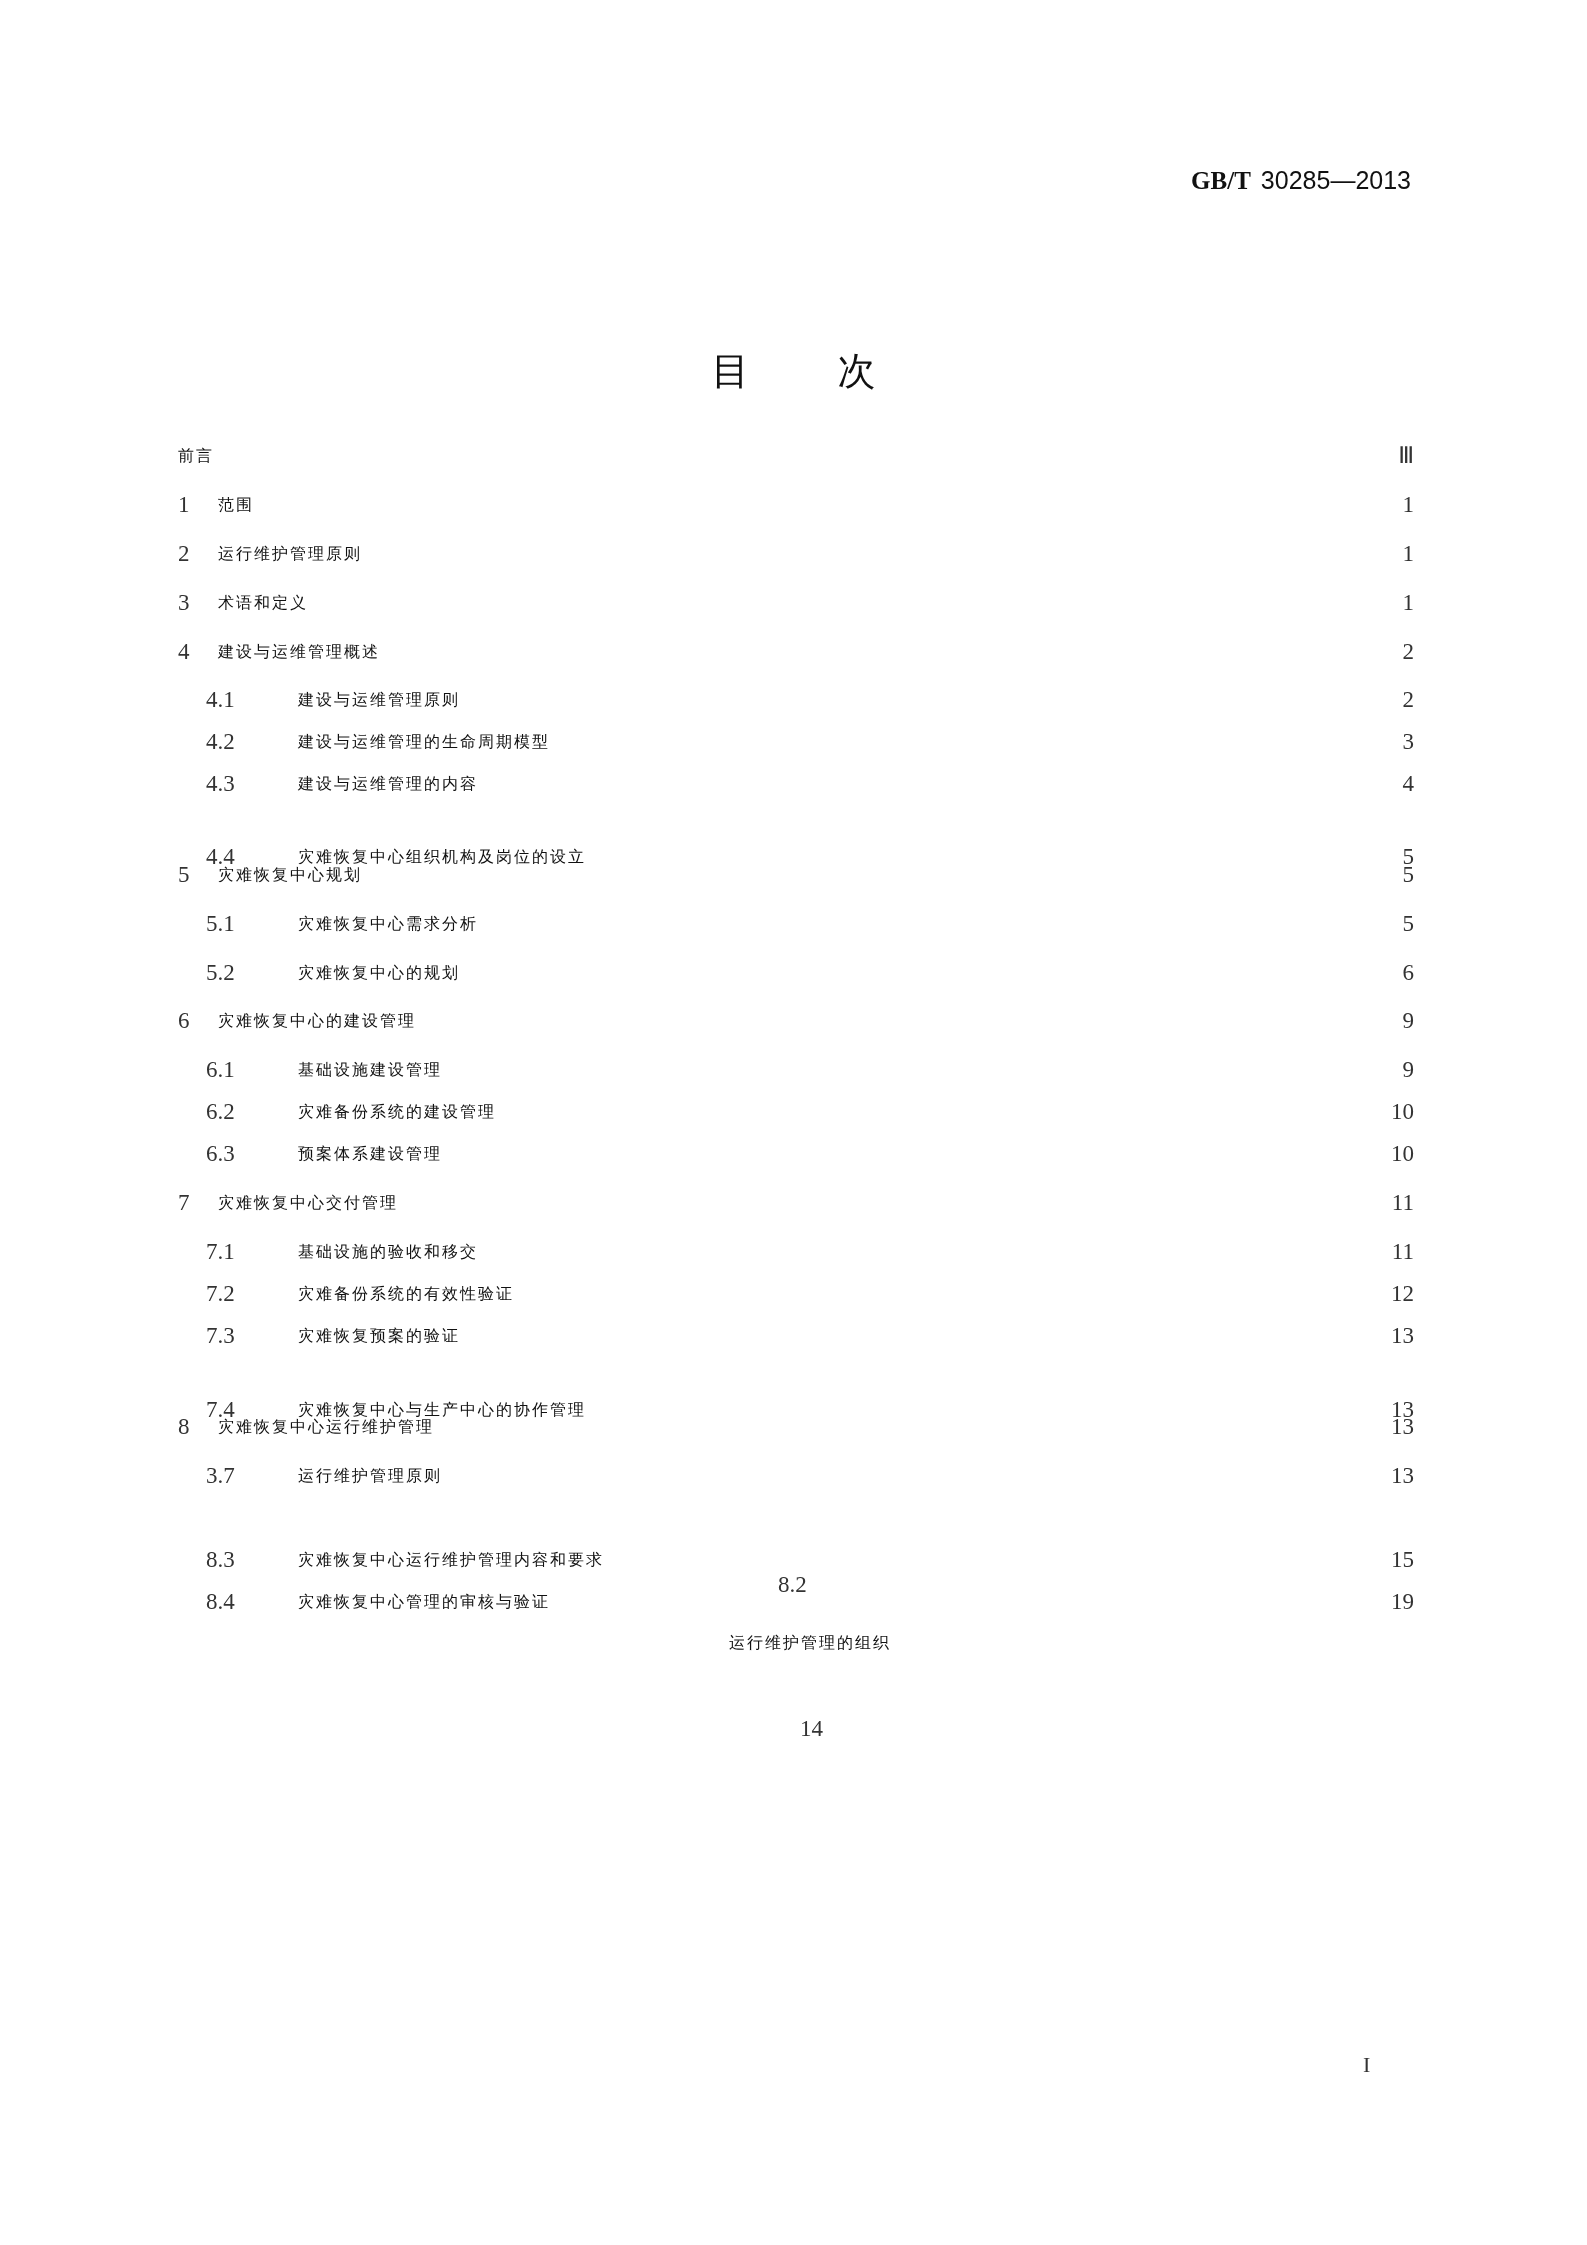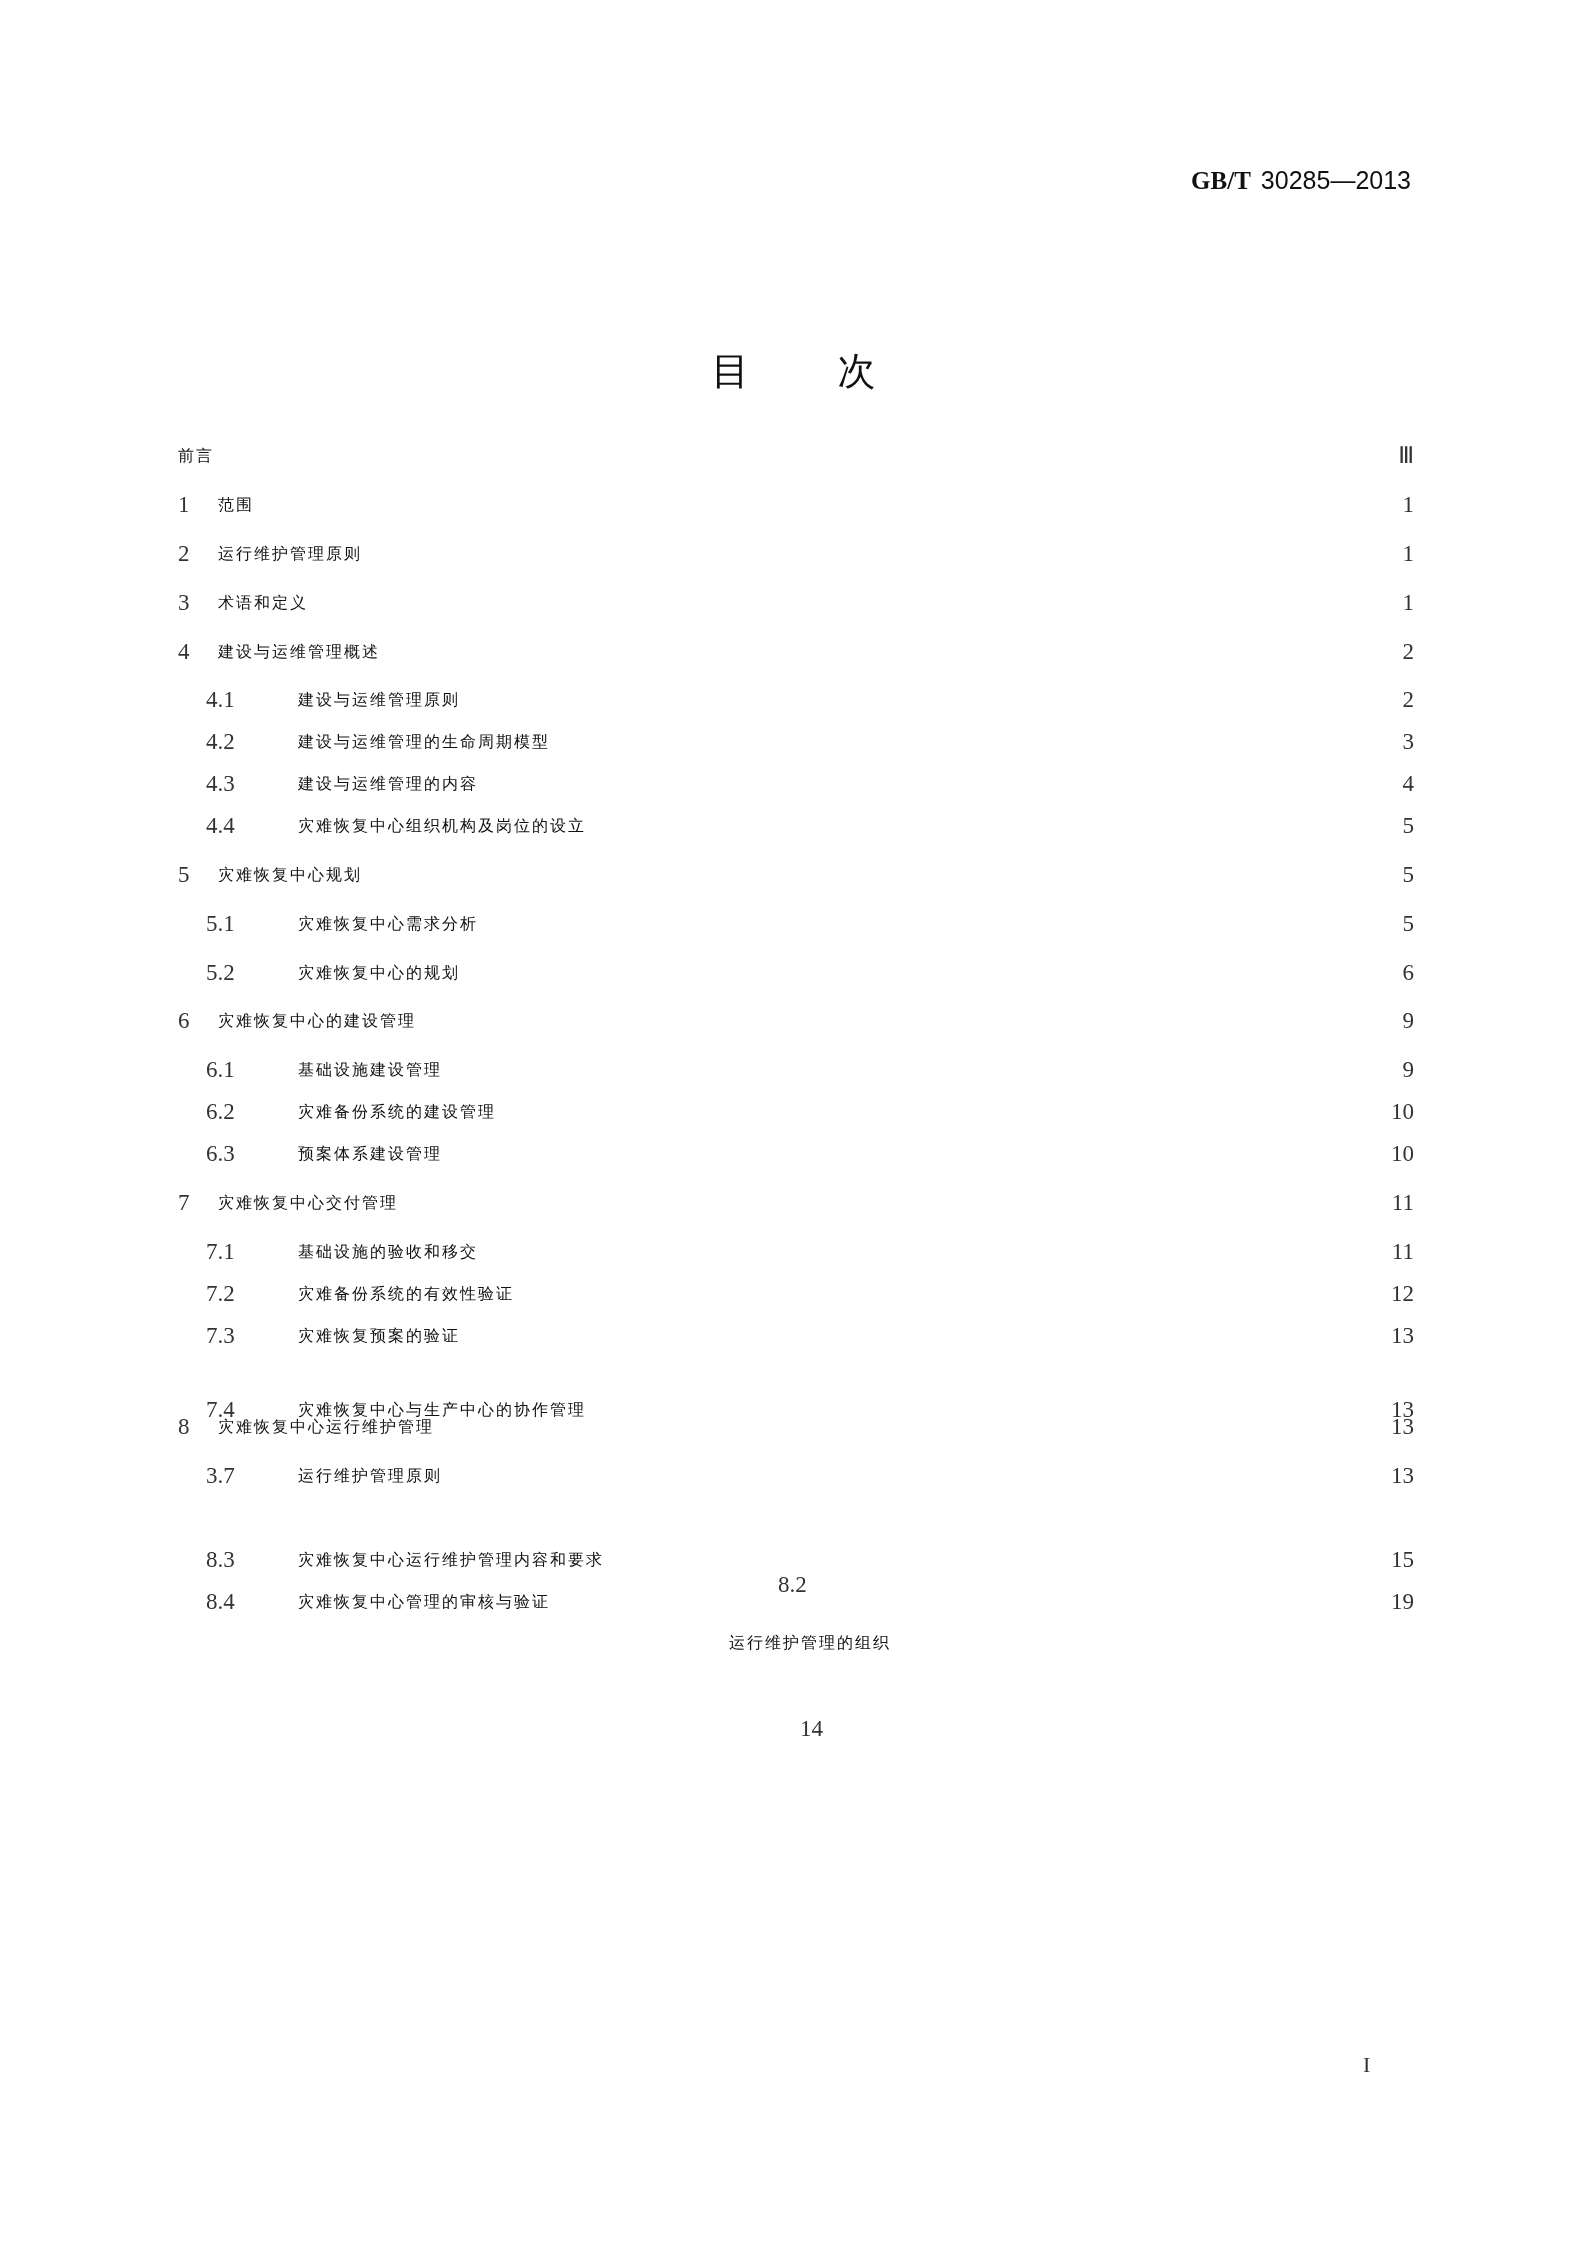--- a/index.html
+++ b/index.html
@@ -77,21 +77,21 @@
       <span class="label">建设与运维管理的生命周期模型</span>
       <span class="leader"></span>
       <span class="page">3</span>
     </div>
     <div class="row sub" style="top: 769px;">
       <span class="num">4.3</span>
       <span class="label">建设与运维管理的内容</span>
       <span class="leader"></span>
       <span class="page">4</span>
     </div>
-    <div class="row sub" style="top: 811px;">
+    <div class="row sub" style="top: 842px;">
       <span class="num">4.4</span>
       <span class="label">灾难恢复中心组织机构及岗位的设立</span>
       <span class="leader"></span>
       <span class="page">5</span>
     </div>
     <div class="row" style="top: 860px;">
       <span class="num">5</span>
       <span class="label">灾难恢复中心规划</span>
       <span class="leader"></span>
       <span class="page">5</span>

